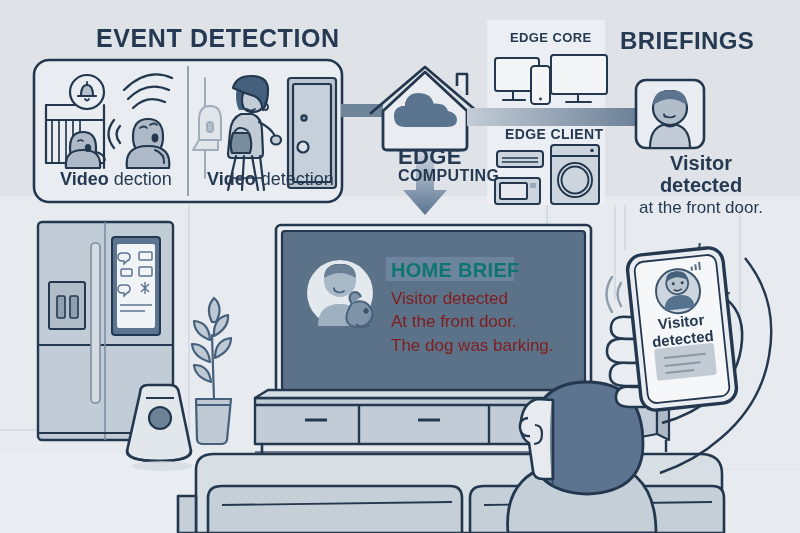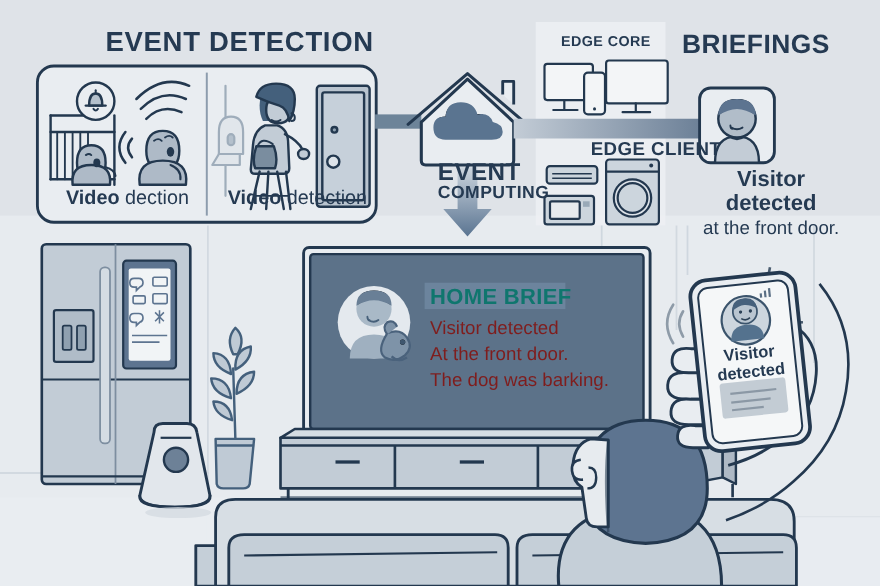--- a/index.html
+++ b/index.html
@@ -359,26 +359,26 @@
   <div class="lbl" style="left:60px;top:169px;font-size:18px;white-space:nowrap;">
     <span style="font-weight:700;">Video</span>
     <span style="font-weight:400;">dection</span>
   </div>
 
   <div class="lbl" style="left:207px;top:169px;font-size:18px;white-space:nowrap;">
     <span style="font-weight:700;text-align:center;">Video</span>
     <span style="font-weight:400;">detection</span>
   </div>
 
-  <div class="lbl" style="left:398px;top:144px;font-size:22px;font-weight:700;letter-spacing:0.4px;">EVENT</div>
+  <div class="lbl" style="left:398px;top:144px;font-size:22px;font-weight:700;letter-spacing:0.4px;">EDGE</div>
   <div class="lbl" style="left:371px;top:167px;font-size:16px;font-weight:700;letter-spacing:0.4px;margin-left:27px;">COMPUTING</div>
 
   <div class="lbl" style="left:510px;top:30px;font-size:13px;font-weight:700;letter-spacing:0.4px;">EDGE CORE</div>
 
-  <div class="lbl" style="left:505px;top:126px;font-size:17px;font-weight:700;letter-spacing:0.4px;margin-left:32px;">EDGE CLIENT</div>
+  <div class="lbl" style="left:505px;top:126px;font-size:14px;font-weight:700;letter-spacing:0.4px;">EDGE CLIENT</div>
 
   <div class="lbl" style="left:620px;top:27px;font-size:24px;font-weight:700;letter-spacing:0.4px;">BRIEFINGS</div>
 
   <div class="lbl" style="left:636px;top:152px;width:130px;text-align:center;font-size:20px;font-weight:700;line-height:1.12;">
     <div>Visitor</div>
     <div>detected</div>
     <div style="font-size:17px;font-weight:400;margin-top:1px;">at the front door.</div>
   </div>
 
   <div class="lbl" style="left:391px;top:259px;font-size:20px;font-weight:700;color:#0f766e;letter-spacing:0.3px;">HOME BRIEF</div>

